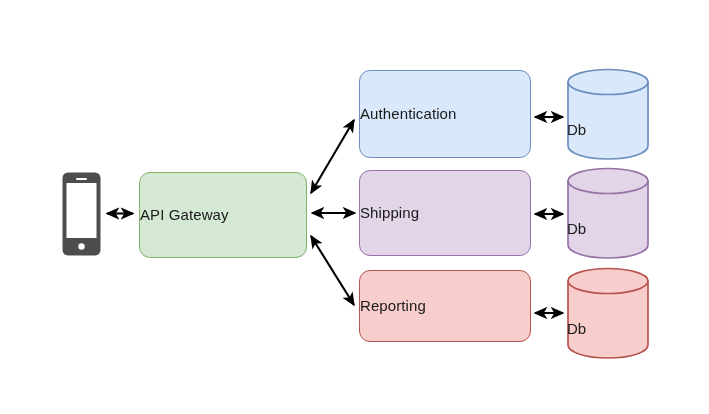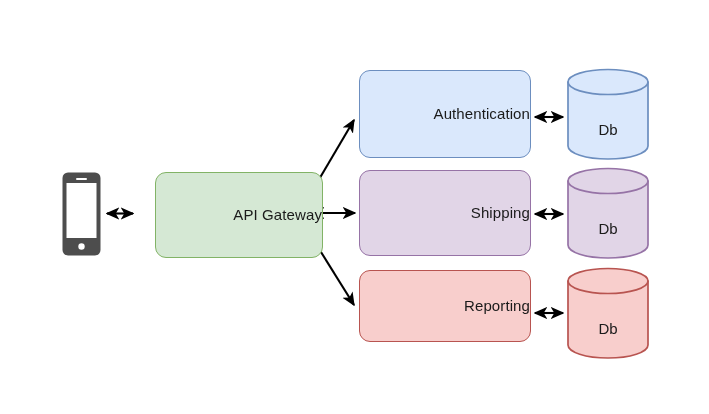--- a/index.html
+++ b/index.html
@@ -15,21 +15,21 @@
     width: 709px;
     height: 414px;
     background: #ffffff;
     overflow: hidden;
   }
   .node {
     position: absolute;
     box-sizing: border-box;
     display: flex;
     align-items: center;
-    justify-content: flex-end;
+    justify-content: flex-start;
     border-radius: 11px;
     border-width: 1.6px;
     border-style: solid;
     font-size: 15px;
     color: #1a1a1a;
     letter-spacing: 0.1px;
     text-align: center;
     line-height: 1.15;
   }
   .node-label {
@@ -37,21 +37,20 @@
   }
 
   
   #api-gateway {
     left: 139px;
     top: 172px;
     width: 168px;
     height: 86px;
     background: #d5e8d4;
     border-color: #82b366;
-    margin-left: 16px;
   }
   
   #svc-auth {
     left: 359px;
     top: 70px;
     width: 172px;
     height: 88px;
     background: #dae8fc;
     border-color: #6c8ebf;
   }
@@ -84,21 +83,20 @@
     display: block;
     width: 82px;
     height: 90px;
     overflow: visible;
   }
   .db-label {
     position: absolute;
     left: 0;
     width: 82px;
     top: 52px;
-    text-align: center;
     font-size: 15px;
     color: #1a1a1a;
   }
   #db-auth { left: 567px; top: 69px; }
   #db-shipping { left: 567px; top: 168px; }
   #db-reporting { left: 567px; top: 268px; }
 
   
   #phone-device {
     position: absolute;

